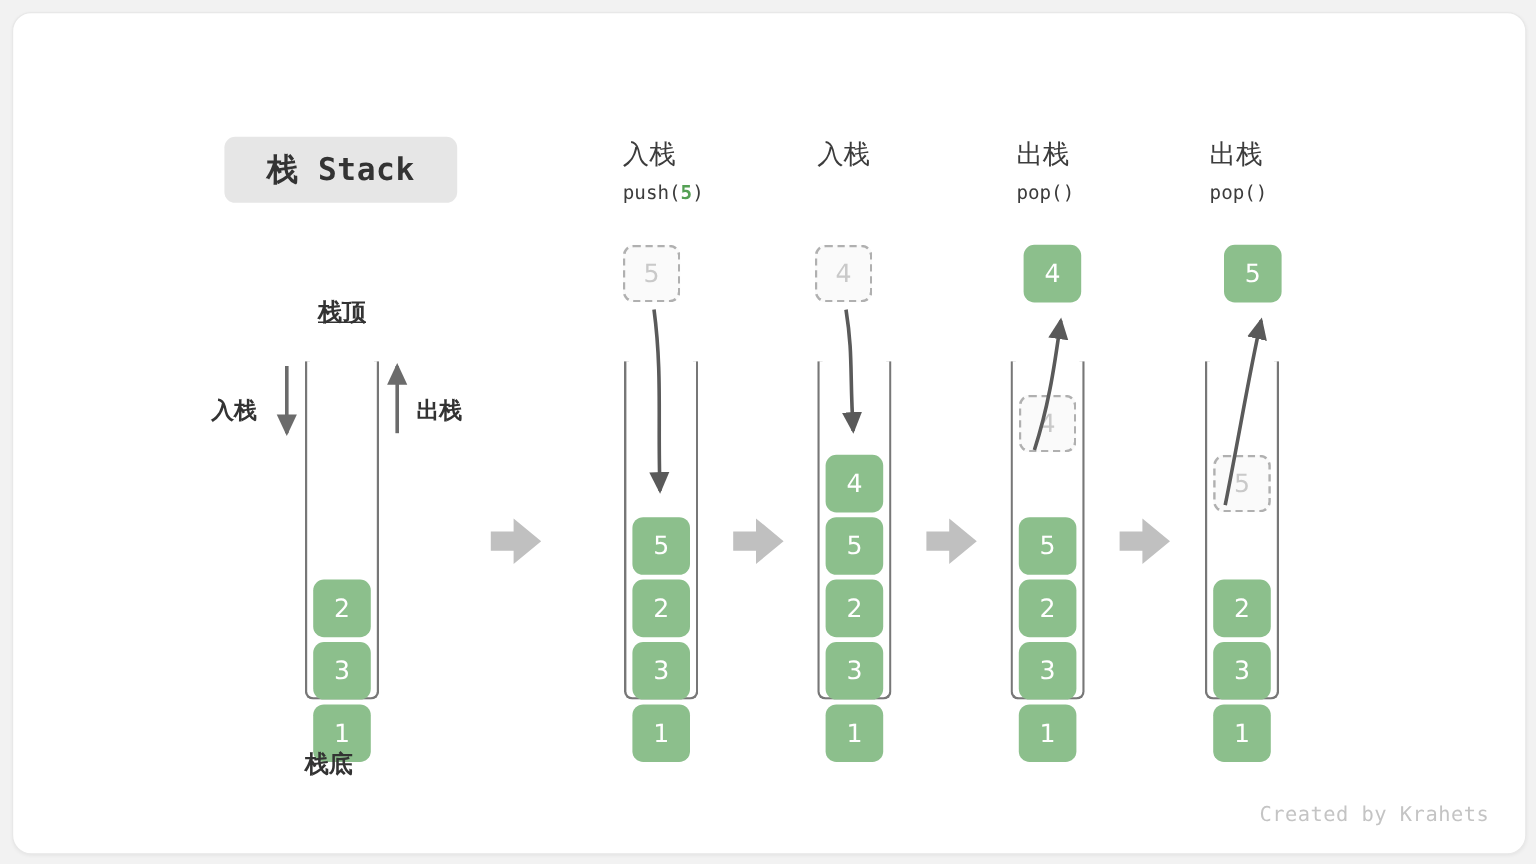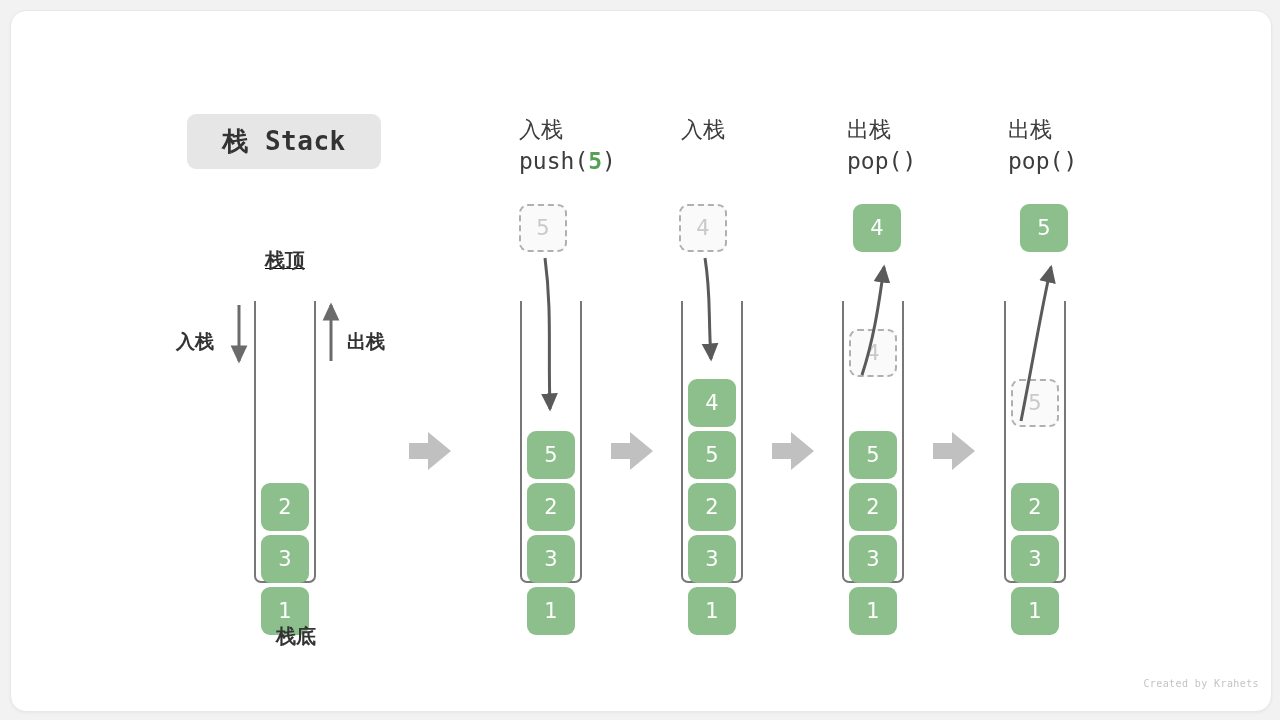--- a/index.html
+++ b/index.html
@@ -49,21 +49,21 @@
   }
   .col-header .line1 {
     font-size: 22px;
     font-weight: normal;
     color: #3c3c3c;
     line-height: 30px;
     font-family: "DejaVu Sans", "Liberation Sans", sans-serif;
   }
   .col-header .line2 {
     font-family: "DejaVu Sans Mono", "Liberation Mono", monospace;
-    font-size: 23px;
+    font-size: 16px;
     color: #3c3c3c;
     line-height: 32px;
     white-space: pre;
   }
   .col-header .arg { color: #54a054; font-weight: bold; }
 
   
   .stack-box {
     width: 62px;
     border-left: 2px solid #777777;
@@ -105,23 +105,23 @@
   }
   .side-label {
     font-size: 19px;
     font-weight: bold;
     color: #333333;
     white-space: nowrap;
   }
 
   
   #footer {
-    right: 12px; bottom: 22px;
+    right: 30px; bottom: 22px;
     font-family: "DejaVu Sans Mono", "Liberation Mono", monospace;
-    font-size: 10px;
+    font-size: 17px;
     color: #c4c4c4;
     letter-spacing: 0.4px;
   }
 
   svg.overlay {
     position: absolute;
     left: 0; top: 0;
     width: 1260px; height: 700px;
     pointer-events: none;
   }
@@ -148,21 +148,21 @@
   </div>
 
   <div class="abs stack-box" style="left:243px; top:290px; height:282px;">
   </div>
   <div class="abs" style="left:248px; top:290px; width:52px; height:282px;">
     <div class="cell filled" style="left:2px; top:182px;">2</div>
     <div class="cell filled" style="left:2px; top:234px;">3</div>
     <div class="cell filled" style="left:2px; top:286px;">1</div>
   </div>
 
-  <div class="abs" style="left:243px; top:612px; width:62px; text-align:right;">
+  <div class="abs" style="left:243px; top:612px; width:62px; text-align:left;">
     <span class="vlabel">栈底</span>
   </div>
 
   <div class="abs col-header" style="left:508px; top:104px;">
     <div class="line1">入栈</div>
     <div class="line2"><span>push(</span><span class="arg">5</span><span>)</span></div>
   </div>
 
   <div class="abs cell ghost" style="left:508px; top:193px;">5</div>
 

